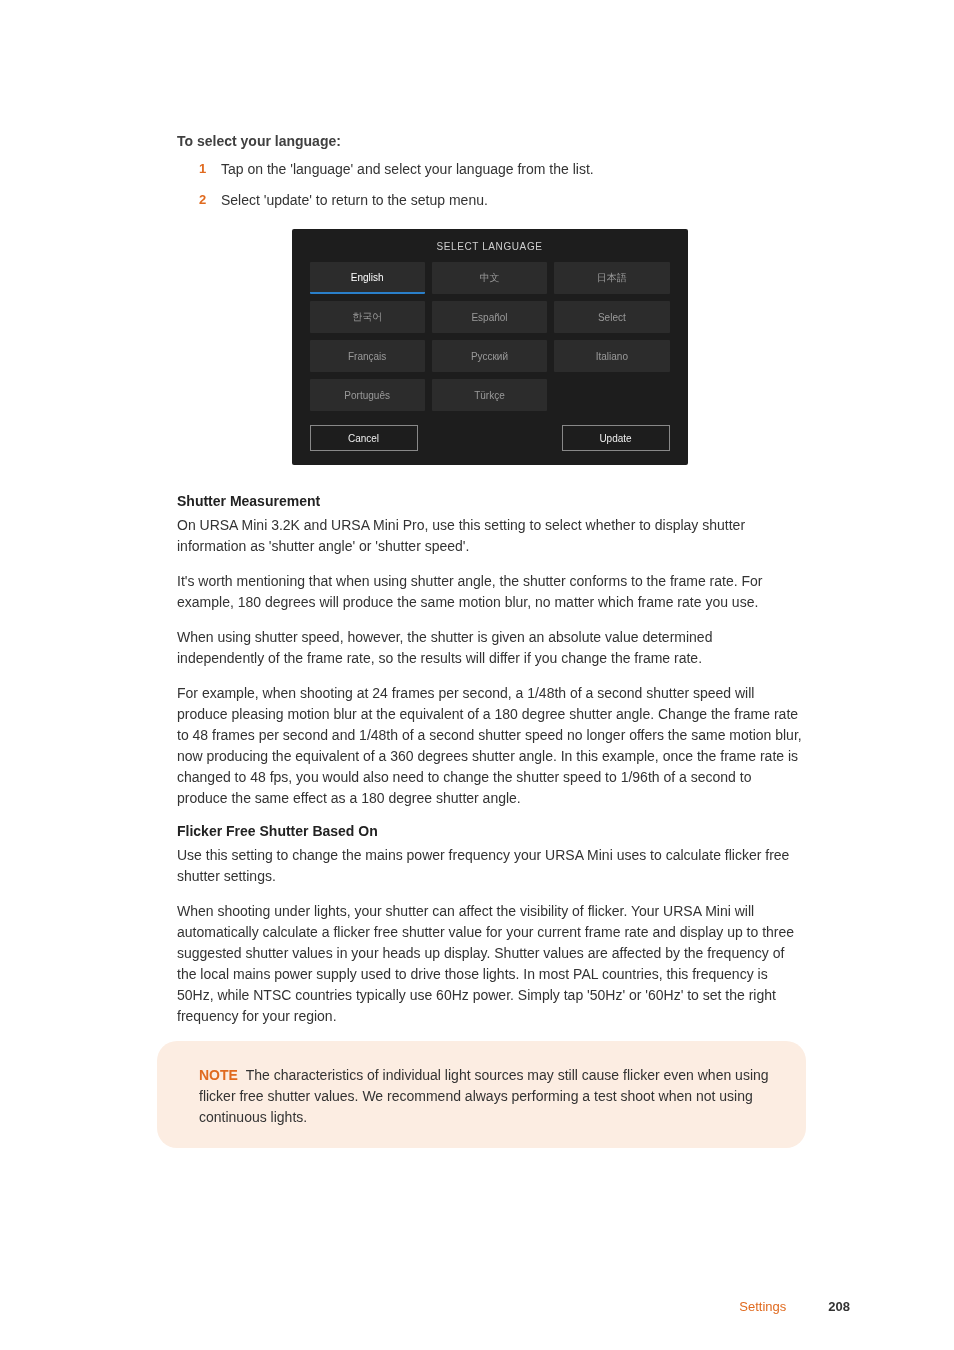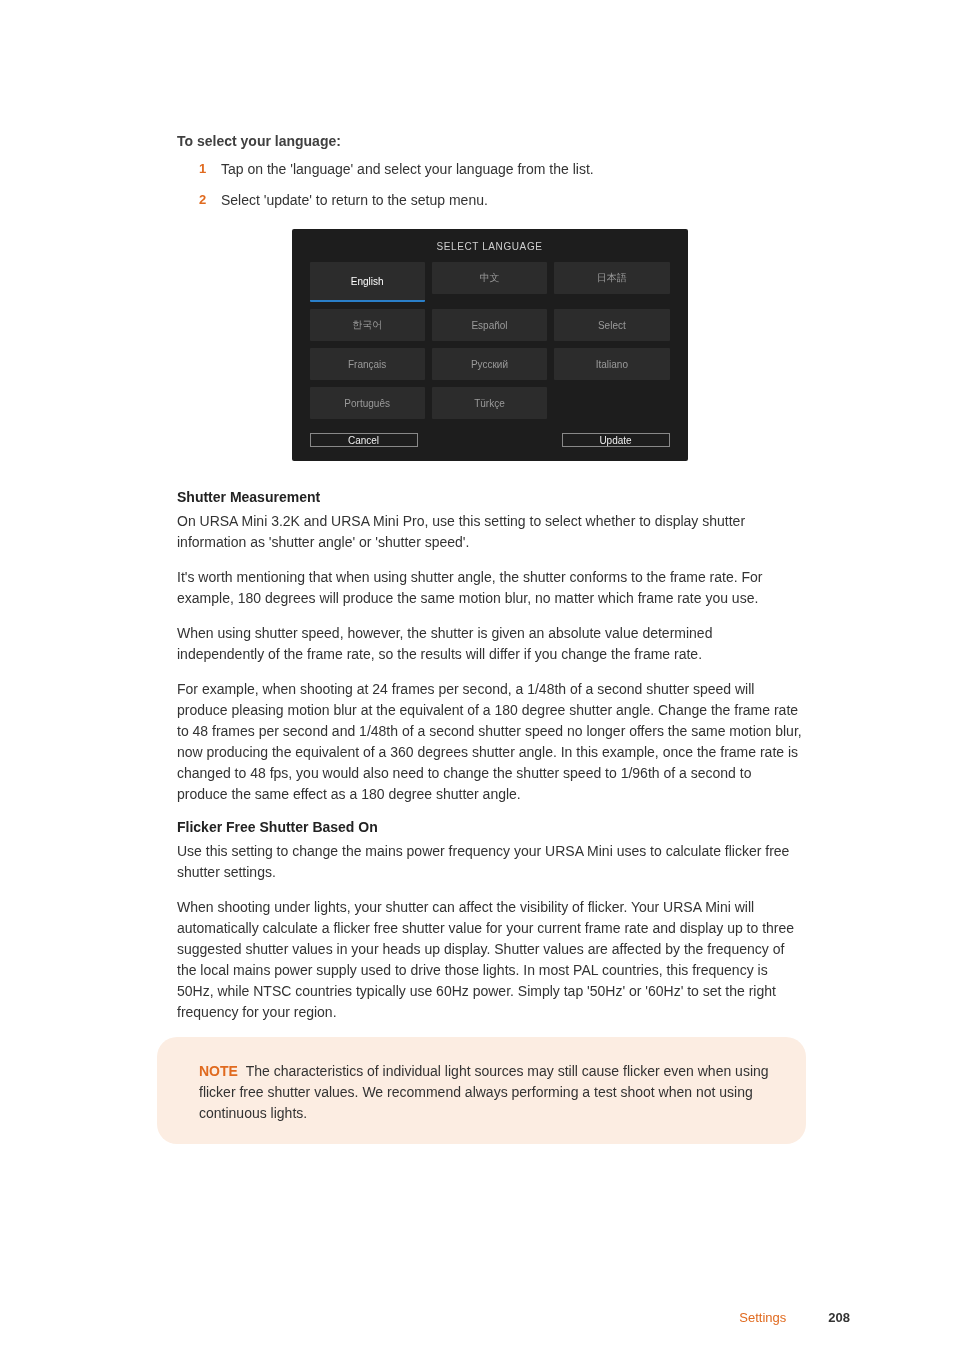--- a/index.html
+++ b/index.html
@@ -68,33 +68,33 @@
       display: flex;
       align-items: center;
       justify-content: center;
       font-size: 10px;
       color: #9a9a9a;
       border-radius: 1px;
     }
     .lang-cell.active {
       color: #fff;
       border-bottom: 2px solid #2a7fc9;
-      height: 40px;
+      height: 32px;
       padding-bottom: 0;
     }
     .lang-cell.empty {
       background: transparent;
     }
     .lang-btns {
       display: flex;
       justify-content: space-between;
     }
     .lang-btn {
       width: 108px;
-      height: 14px;
+      height: 26px;
       border: 1px solid #888;
       color: #eee;
       font-size: 10px;
       background: transparent;
       display: flex;
       align-items: center;
       justify-content: center;
     }
     .section-heading {
       font-weight: bold;
@@ -121,21 +121,21 @@
       font-weight: bold;
       font-size: 14px;
     }
     .note-box .note-text {
       font-size: 14px;
       line-height: 1.5;
       color: #333;
     }
     .footer {
       position: absolute;
-      bottom: 25px;
+      bottom: 36px;
       right: 104px;
       display: flex;
       align-items: baseline;
       gap: 42px;
       font-size: 13px;
     }
     .footer .sec {
       color: #e06a1f;
     }
     .footer .pg {

